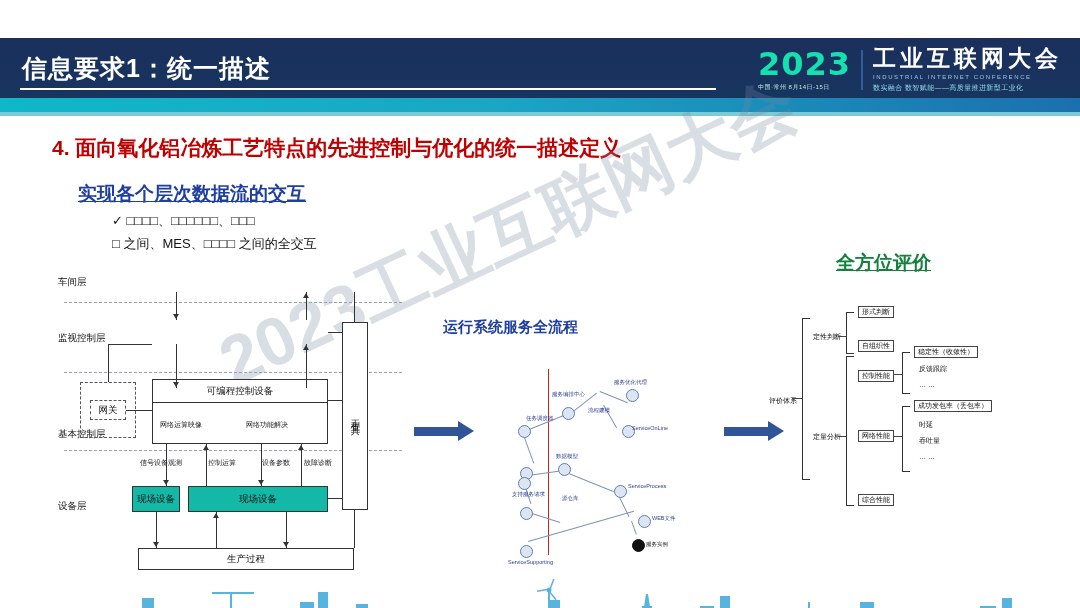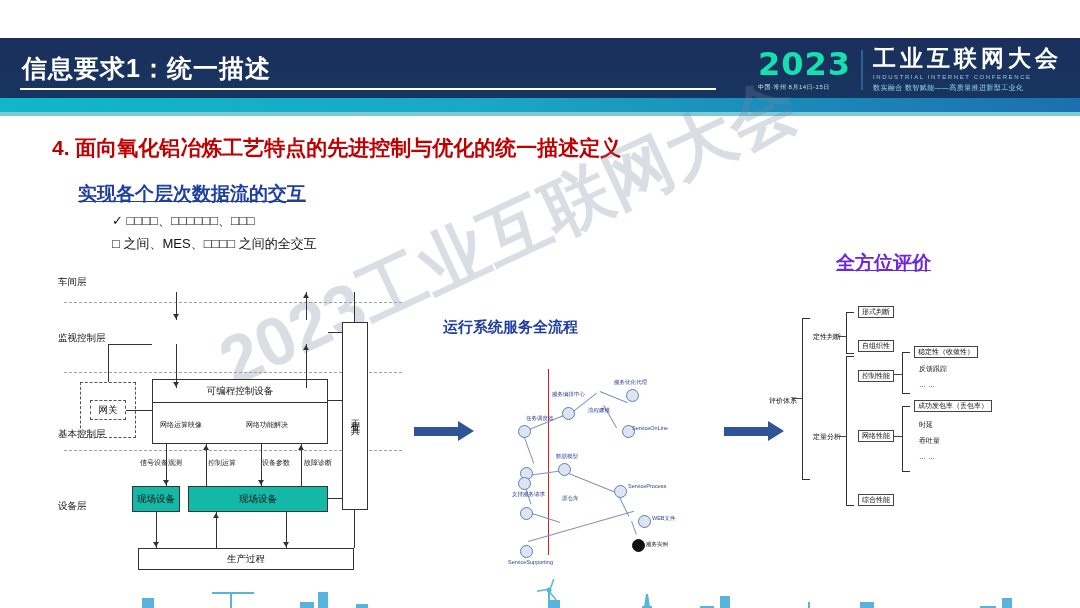--- a/index.html
+++ b/index.html
@@ -144,21 +144,21 @@
     font-size: 15px;
     font-weight: bold;
     color: #1f3fa0;
     white-space: nowrap;
   }
   .right-label {
     position: absolute;
     left: 836px; top: 212px;
     font-size: 19px;
     font-weight: bold;
-    color: #6d28d9;
+    color: #15803d;
     text-decoration: underline;
     white-space: nowrap;
   }
 
   
   .watermark {
     position: absolute;
     left: 195px; top: 150px;
     font-size: 68px;
     font-weight: bold;

